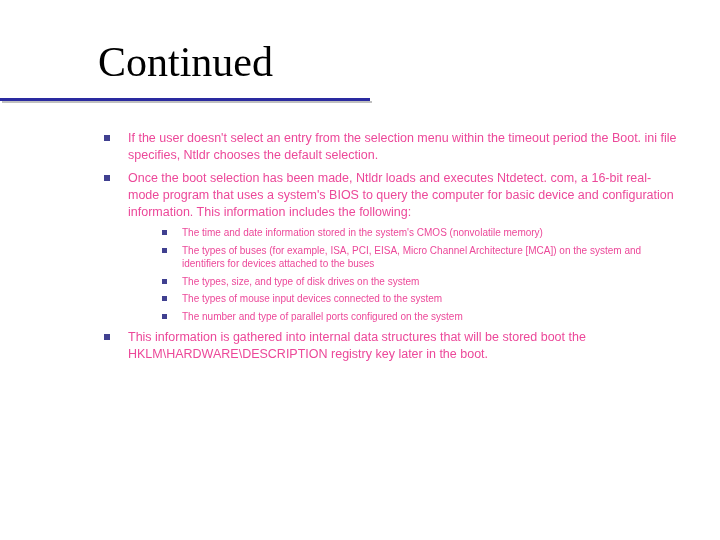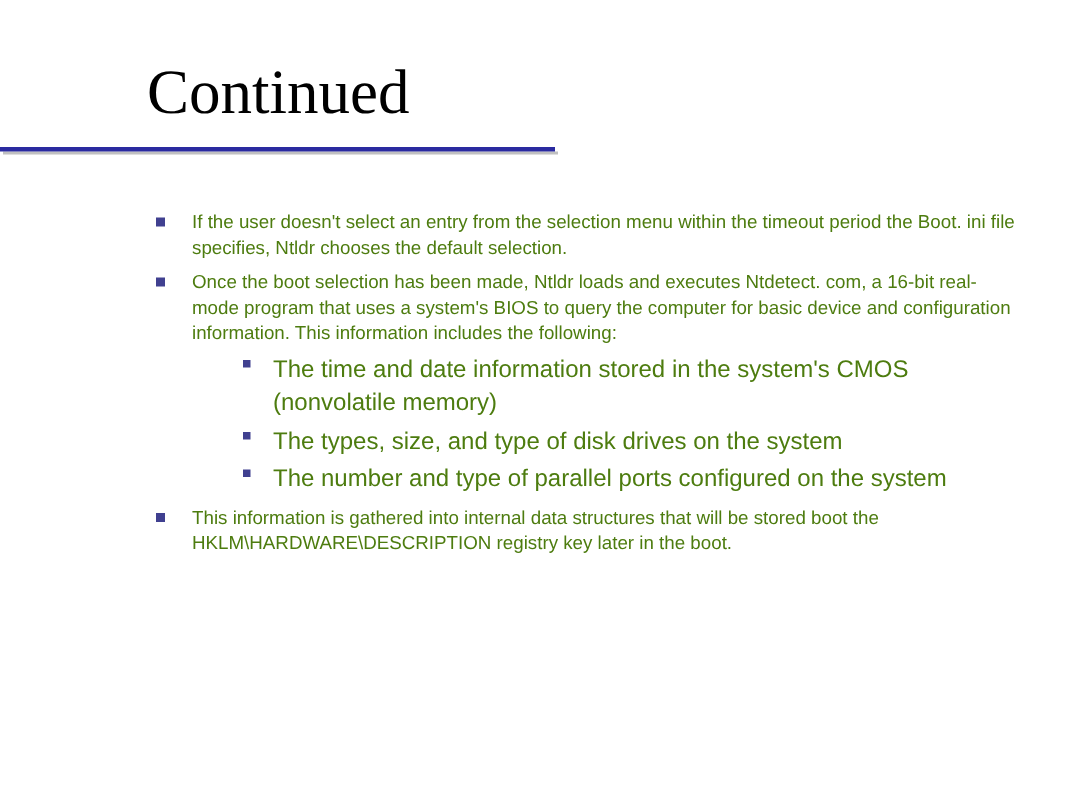--- a/index.html
+++ b/index.html
@@ -39,25 +39,25 @@
     position: absolute;
     left: 2px;
     top: 101px;
     width: 370px;
     height: 2px;
     background: #c0c0c0;
   }
   .content {
     position: absolute;
     left: 100px;
-    top: 140px;
+    top: 130px;
     width: 580px;
     font-size: 12.5px;
     line-height: 1.35;
-    color: #4d7c0f;
+    color: #ec4899;
   }
   ul.level1 {
     list-style: none;
     margin: 0;
     padding: 0;
   }
   ul.level1 > li {
     position: relative;
     padding-left: 28px;
     margin-bottom: 6px;
@@ -68,21 +68,21 @@
     left: 4px;
     top: 5px;
     width: 6px;
     height: 6px;
     background: #404090;
   }
   ul.level2 {
     list-style: none;
     margin: 6px 0 6px 0;
     padding: 0 0 0 30px;
-    font-size: 16px;
+    font-size: 10px;
   }
   ul.level2 > li {
     position: relative;
     padding-left: 24px;
     margin-bottom: 4px;
   }
   ul.level2 > li::before {
     content: "";
     position: absolute;
     left: 4px;
@@ -105,21 +105,27 @@
       <li>
         <span>If the user doesn't select an entry from the selection menu within the timeout period the Boot. ini file specifies, Ntldr chooses the default selection.</span>
       </li>
       <li>
         <span>Once the boot selection has been made, Ntldr loads and executes Ntdetect. com, a 16-bit real-mode program that uses a system's BIOS to query the computer for basic device and configuration information. This information includes the following:</span>
         <ul class="level2">
           <li>
             <span>The time and date information stored in the system's CMOS (nonvolatile memory)</span>
           </li>
           <li>
+            <span>The types of buses (for example, ISA, PCI, EISA, Micro Channel Architecture [MCA]) on the system and identifiers for devices attached to the buses</span>
+          </li>
+          <li>
             <span>The types, size, and type of disk drives on the system</span>
+          </li>
+          <li>
+            <span>The types of mouse input devices connected to the system</span>
           </li>
           <li>
             <span>The number and type of parallel ports configured on the system</span>
           </li>
         </ul>
       </li>
       <li>
         <span>This information is gathered into internal data structures that will be stored boot the HKLM\HARDWARE\DESCRIPTION registry key later in the boot.</span>
       </li>
     </ul>

